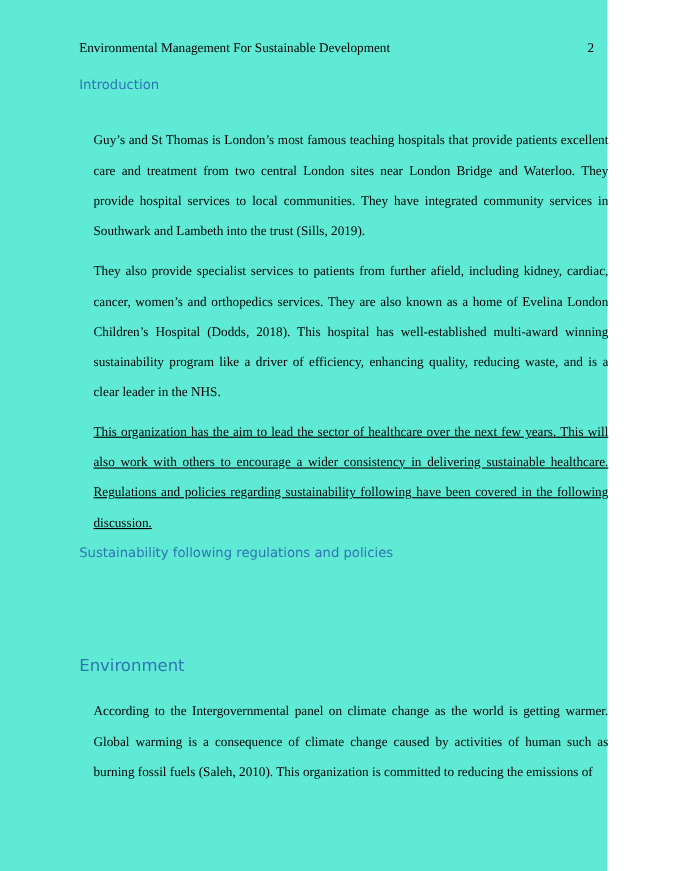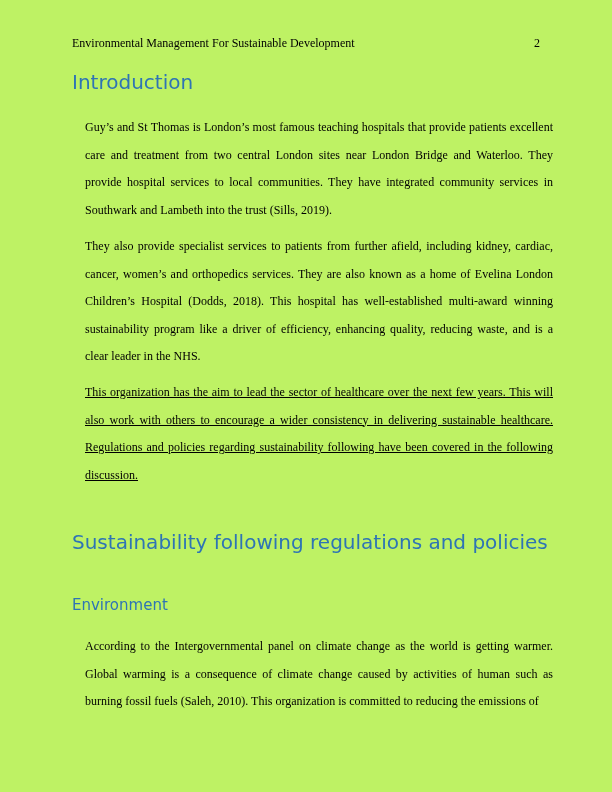--- a/index.html
+++ b/index.html
@@ -1,23 +1,23 @@
 <!DOCTYPE html>
 <html><head>
 <meta charset="utf-8">
 <style>
   html, body { margin: 0; padding: 0; background: #ffffff; }
   body { width: 612px; height: 792px; position: relative; overflow: hidden; }
-  .page { position: absolute; left: 0; top: 0; width: 612px; height: 792px; background: #bef264; }
+  .page { position: absolute; left: 0; top: 0; width: 552px; height: 792px; background: #5eead4; }
   .header { position: absolute; left: 72px; top: 36px; width: 468px; height: 16px;
     font-family: "Liberation Serif", serif; font-size: 12px; color: #000; }
   .header .title { position: absolute; left: 0; top: 0; }
   .header .pnum { position: absolute; right: 0; top: 0; }
   .h1 { position: absolute; left: 72px; font-family: "DejaVu Sans", sans-serif;
-    font-size: 20px; color: #2e74b5; font-weight: normal; margin: 0; white-space: nowrap; }
+    font-size: 12px; color: #2e74b5; font-weight: normal; margin: 0; white-space: nowrap; }
   .h2 { position: absolute; left: 72px; font-family: "DejaVu Sans", sans-serif;
     font-size: 15px; color: #2e74b5; font-weight: normal; margin: 0; white-space: nowrap; }
   .para { position: absolute; left: 72px; width: 468px; margin: 13px;
     font-family: "Liberation Serif", serif; font-size: 12px; line-height: 27.6px;
     color: #000; text-align: justify; text-align-last: left; }
 </style>
 </head>
 <body>
 
 <div class="page">
@@ -26,20 +26,20 @@
     <span class="title">Environmental Management For Sustainable Development</span>
     <span class="pnum">2</span>
   </div>
 
   <h1 class="h1" style="top:70px;">Introduction</h1>
 
   <p class="para" style="top:101px;">Guy’s and St Thomas is London’s most famous teaching hospitals that provide patients excellent care and treatment from two central London sites near London Bridge and Waterloo. They provide hospital services to local communities. They have integrated community services in Southwark and Lambeth into the trust (Sills, 2019).</p>
   <p class="para" style="top:220px;">They also provide specialist services to patients from further afield, including kidney, cardiac, cancer, women’s and orthopedics services. They are also known as a home of Evelina London Children’s Hospital (Dodds, 2018). This hospital has well-established multi-award winning sustainability program like a driver of efficiency, enhancing quality, reducing waste, and is a clear leader in the NHS.</p>
   <p class="para" style="top:366px;text-decoration:underline;">This organization has the aim to lead the sector of healthcare over the next few years. This will also work with others to encourage a wider consistency in delivering sustainable healthcare. Regulations and policies regarding sustainability following have been covered in the following discussion.</p>
 
-  <h1 class="h1" style="top:495px;margin-top:35px;">Sustainability following regulations and policies</h1>
+  <h1 class="h1" style="top:495px;">Sustainability following regulations and policies</h1>
 
 
   <h2 class="h2" style="top:596px;">Environment</h2>
 
   <p class="para" style="top:620px;">According to the Intergovernmental panel on climate change as the world is getting warmer. Global warming is a consequence of climate change caused by activities of human such as burning fossil fuels (Saleh, 2010). This organization is committed to reducing the emissions of</p>
 
 </div>
 
 </body></html>

